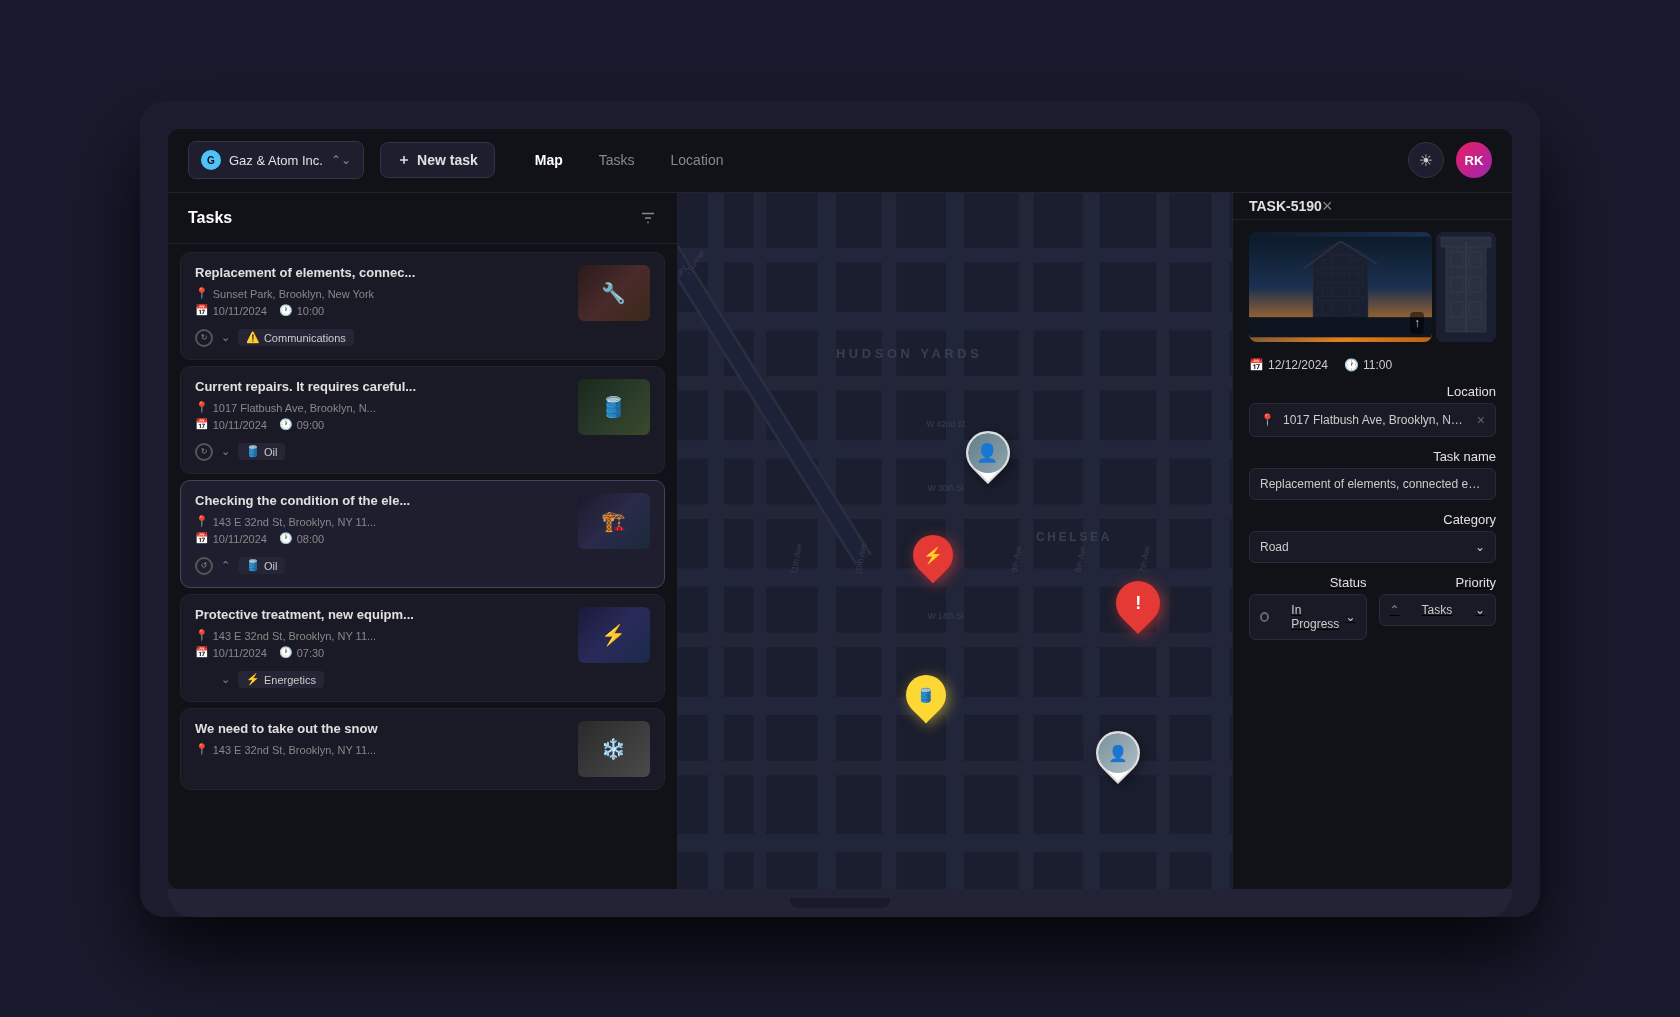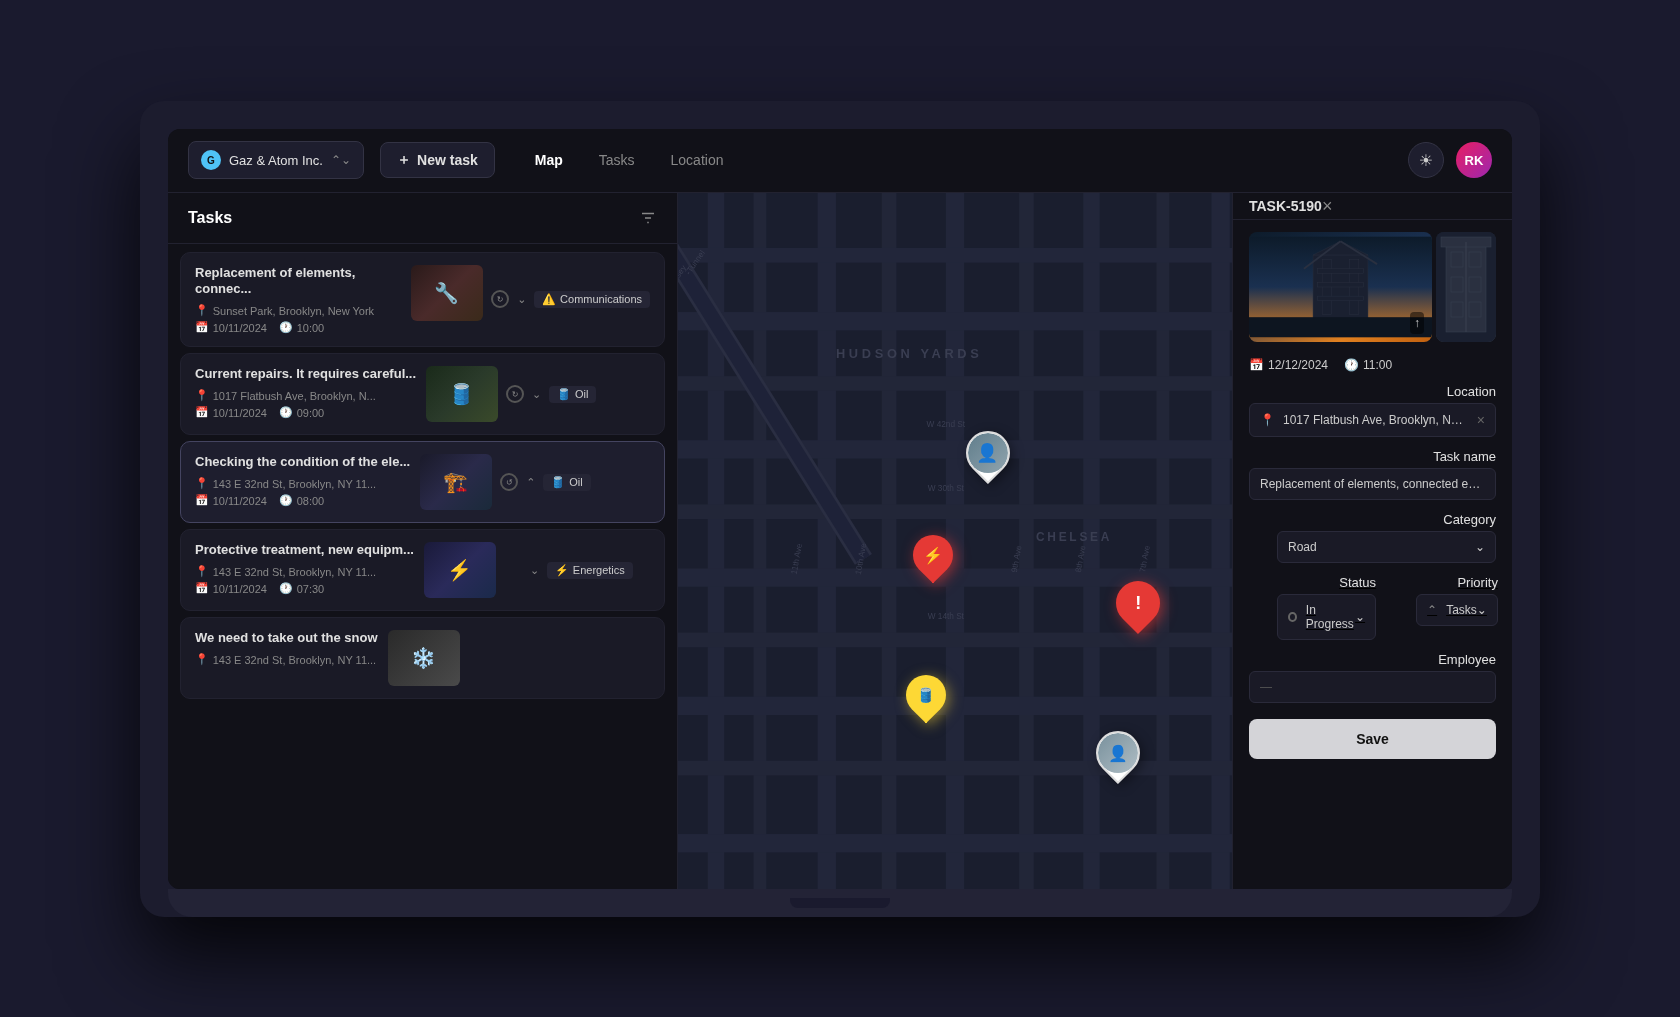--- a/index.html
+++ b/index.html
@@ -206,21 +206,21 @@
     .tasks-list::-webkit-scrollbar-track { background: transparent; }
     .tasks-list::-webkit-scrollbar-thumb { background: #333; border-radius: 2px; }
 
     .task-card {
       background: #1a1a26;
       border-radius: 10px;
       padding: 12px 14px;
       cursor: pointer;
       border: 1px solid #222230;
       display: flex;
-      flex-direction: row;
+      flex-direction: column;
       gap: 8px;
     }
     .task-card.selected {
       border-color: #444460;
       background: #1e1e2e;
     }
     .task-card-top {
       display: flex;
       align-items: flex-start;
       justify-content: space-between;
@@ -416,26 +416,25 @@
       background: #1a1a26;
       border: 1px solid #2a2a3a;
       border-radius: 6px;
       padding: 8px 10px;
       color: #ccc;
       font-size: 12px;
       display: flex;
       align-items: center;
       justify-content: space-between;
       cursor: pointer;
-      margin-left: 28px;
     }
     .select-field-text {
       display: flex;
       align-items: center;
-      gap: 9px;
+      gap: 22px;
     }
     .status-dot {
       width: 10px;
       height: 10px;
       border-radius: 50%;
       border: 2px solid #666;
     }
     .save-btn {
       background: #d4d4d8;
       color: #111;
@@ -932,28 +931,21 @@
                 <div class="select-field">
                   <div class="select-field-text">
                     <span style="color:#888;">⌃</span>
                     <span>Tasks</span>
                   </div>
                   <span>⌄</span>
                 </div>
               </div>
             </div>
 
-            <div>
-              <div class="field-label">Employee</div>
-              <div class="field-input">
-                <span class="field-input-text" style="color:#555;">—</span>
-              </div>
-            </div>
-
-            <button class="save-btn">Save</button>
+
 
           </div>
         </div>
 
       </div>
     </div>
   </div>
   <div class="laptop-base">
     <div class="laptop-notch"></div>
   </div>

